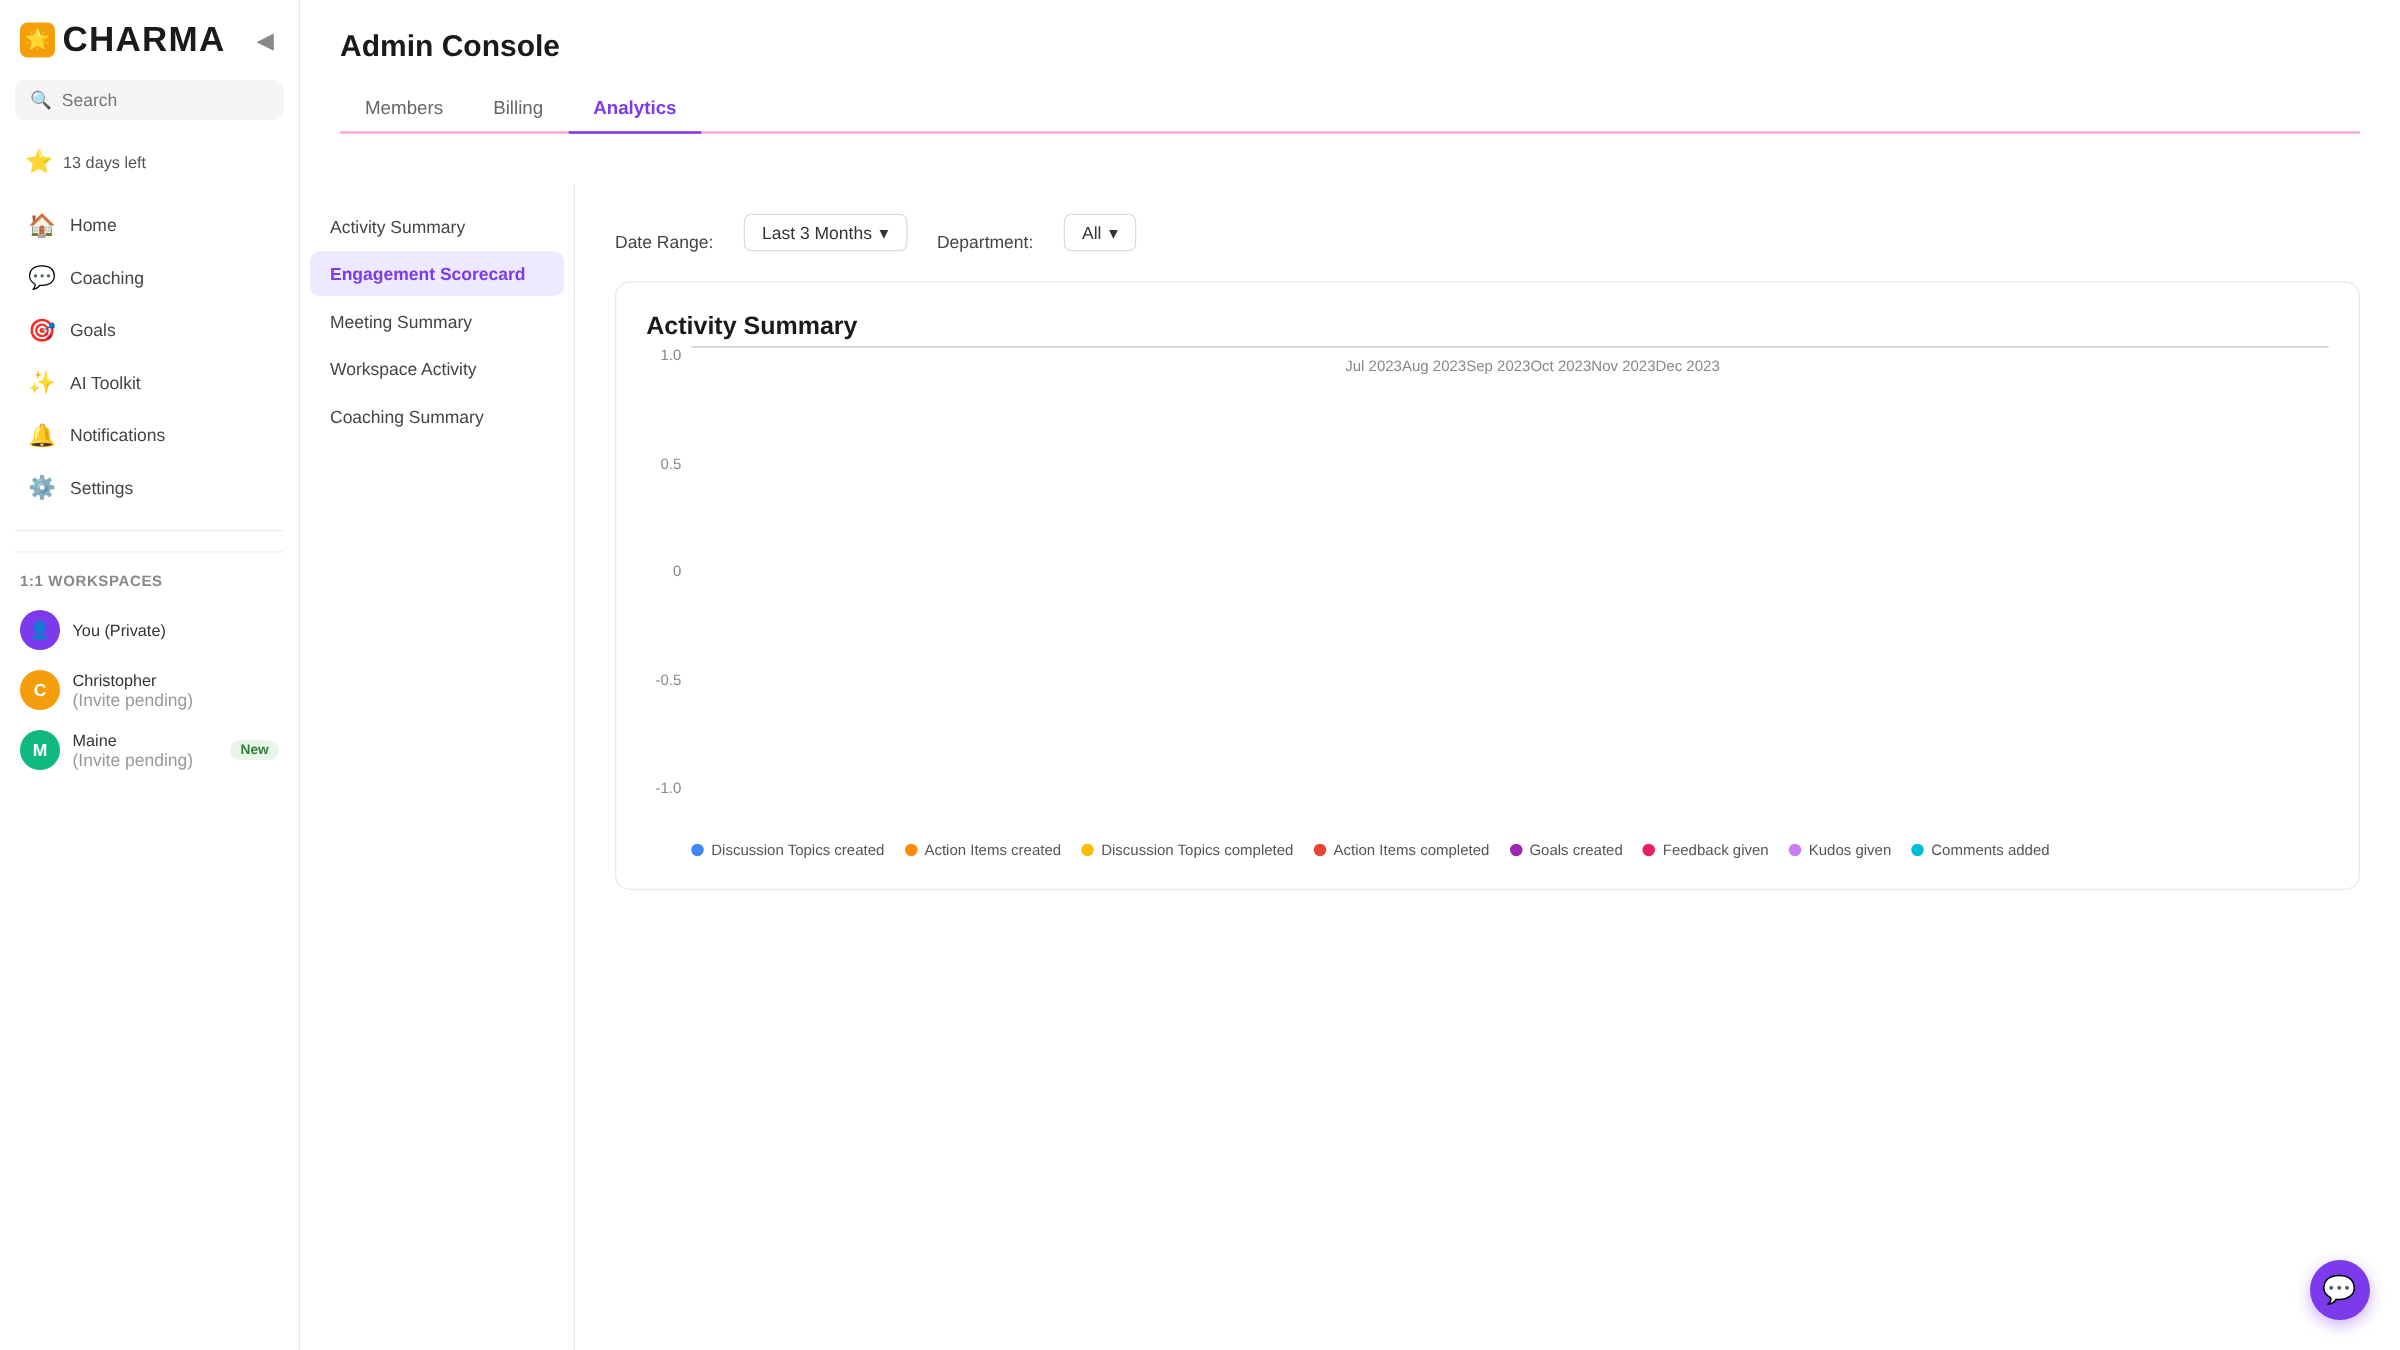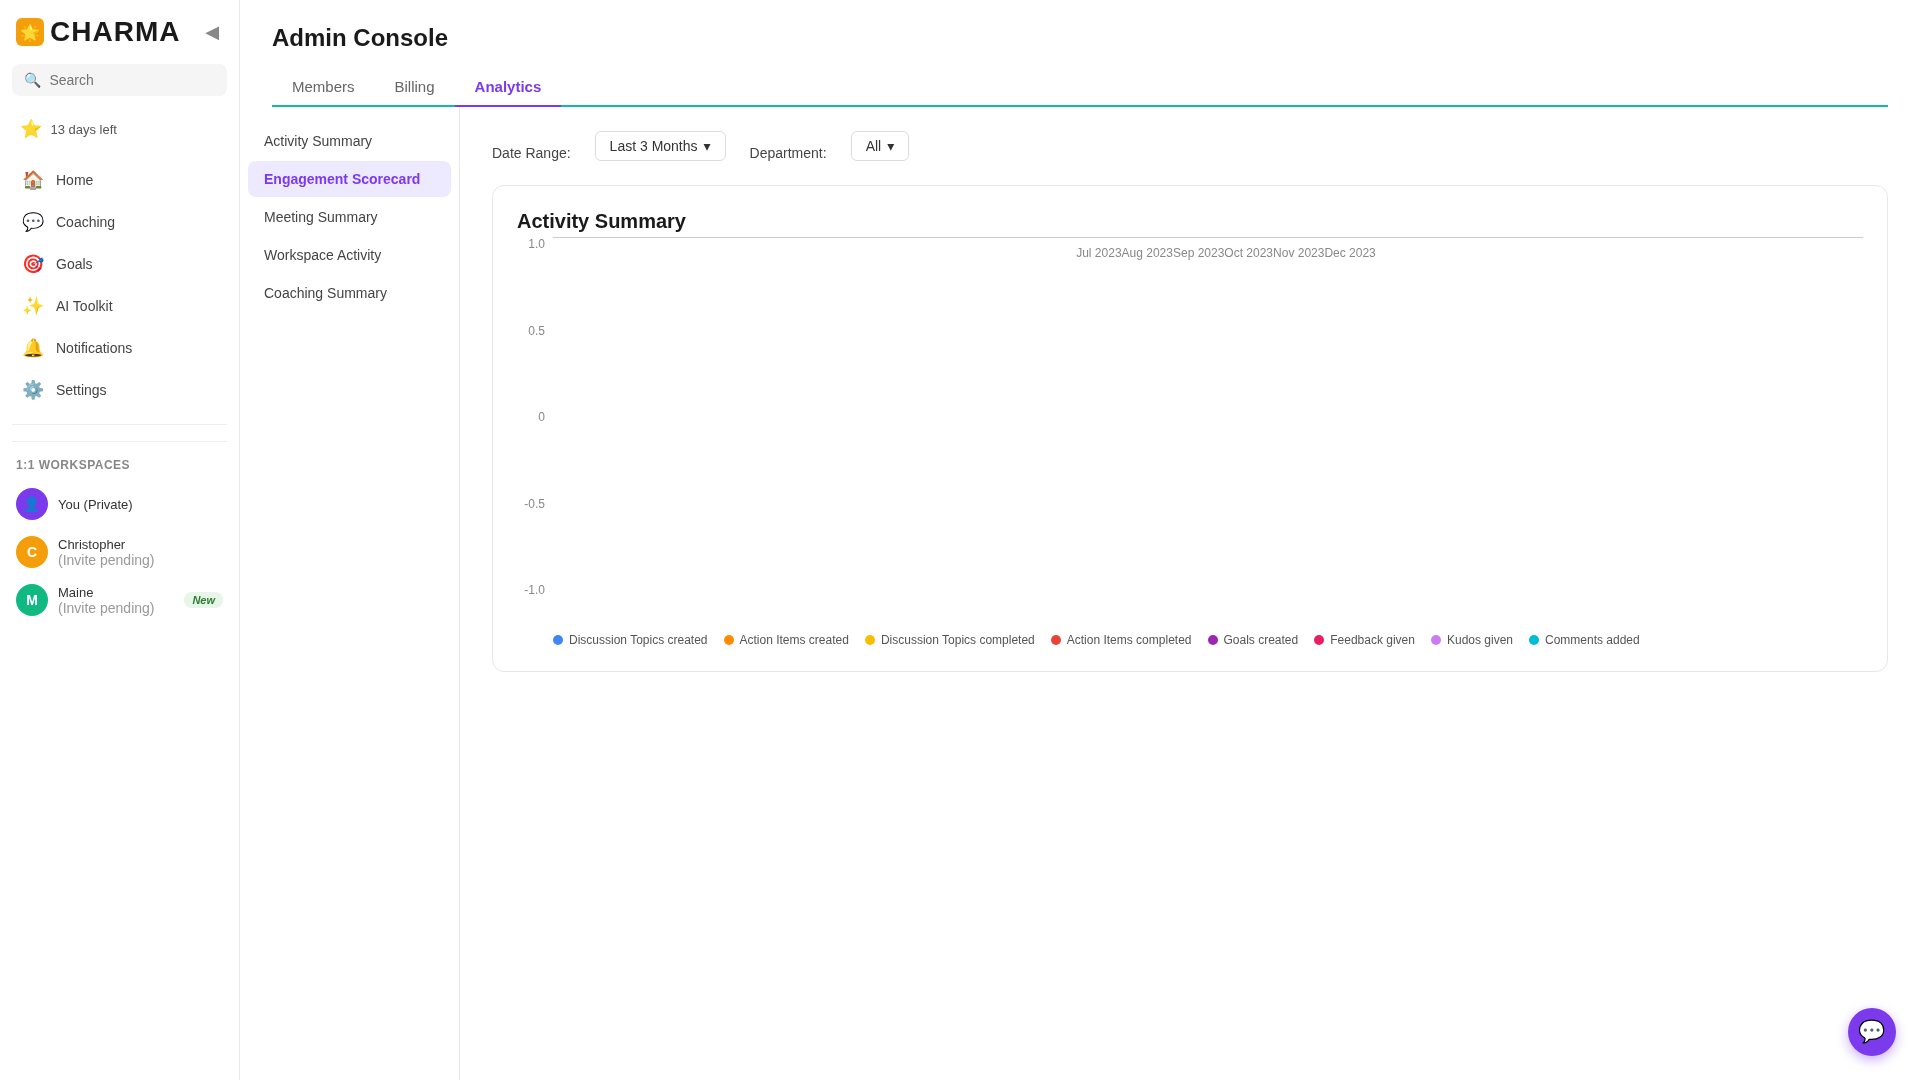--- a/index.html
+++ b/index.html
@@ -159,46 +159,46 @@
     .workspace-sub { font-size: 14px; color: #999; }
 
     .new-badge {
       margin-left: auto;
       background: #e8f5e9;
       color: #2e7d32;
       font-size: 11px;
       font-weight: 600;
       padding: 2px 8px;
       border-radius: 12px;
-      font-style: italic;
     }
 
     
     .main {
       flex: 1;
       display: flex;
       flex-direction: column;
       overflow: hidden;
+      gap: 40px;
     }
 
     .main-header {
       padding: 24px 32px 0 32px;
     }
 
     .page-title {
       font-size: 24px;
       font-weight: 700;
       color: #1a1a1a;
       margin-bottom: 16px;
     }
 
     .tabs {
       display: flex;
       gap: 0;
-      border-bottom: 2px solid #14b8a6;
+      border-bottom: 2px solid #f9a8d4;
     }
 
     .tab {
       padding: 10px 20px;
       font-size: 15px;
       cursor: pointer;
       color: #666;
       border-bottom: 2px solid transparent;
       margin-bottom: -2px;
       font-weight: 500;

